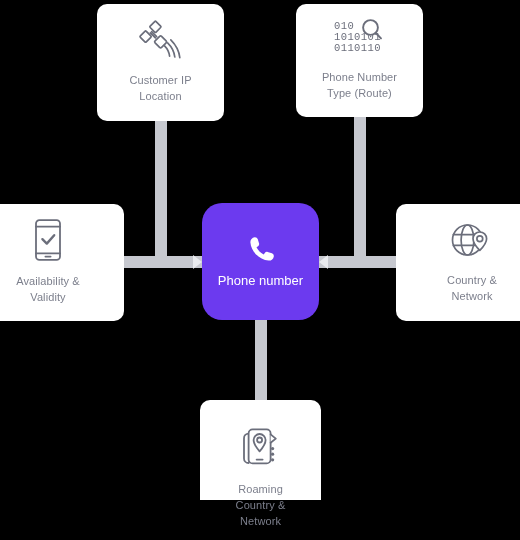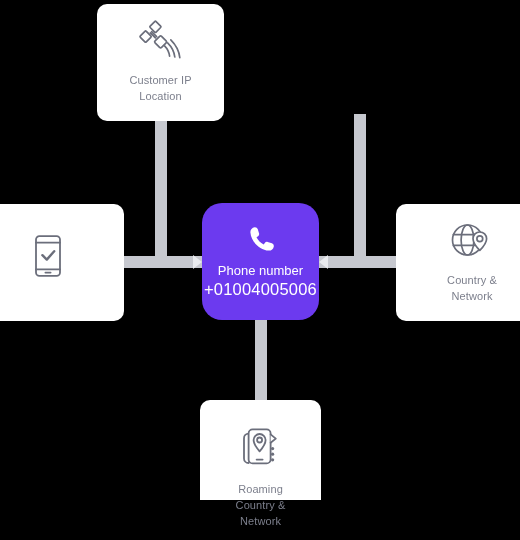--- a/index.html
+++ b/index.html
@@ -136,31 +136,48 @@
         <path d="M12.4 13.8 L17.4 18.8"></path>
         <path d="M26.6 26.8 C29.6 29.9 31.2 33.3 31.6 37.2"></path>
         <path d="M29.6 23.8 C33.8 27.9 36.2 32.4 36.8 38.0"></path>
         <path d="M32.8 20.8 C38.0 26.0 41.1 31.7 41.8 38.6"></path>
       </svg>
     </span>
     <span class="label">Customer IP
 Location</span>
   </div>
 
+  <div class="card" id="card-type">
+    <span class="icon">
+      <svg width="52" height="40" viewBox="0 0 52 40" fill="none">
+        <g fill="#6b6e7b" font-family="'Liberation Mono', monospace" font-size="10.5" letter-spacing="0.4">
+          <text x="0" y="11">010</text>
+          <text x="0" y="22">1010101</text>
+          <text x="0" y="33">0110110</text>
+        </g>
+        <circle cx="36.5" cy="9.5" r="7.4" stroke="#6b6e7b" stroke-width="1.9" fill="#fff"></circle>
+        <path d="M41.8 15.0 L47.0 20.4" stroke="#6b6e7b" stroke-width="1.9" stroke-linecap="round"></path>
+      </svg>
+    </span>
+    <span class="label">Phone Number
+Type (Route)</span>
+  </div>
 
   <div class="card" id="card-avail">
     <span class="icon">
       <svg width="34" height="44" viewBox="0 0 34 44" fill="none" stroke="#6b6e7b" stroke-width="1.8" stroke-linecap="round" stroke-linejoin="round">
         <rect x="5" y="2.2" width="24" height="39.6" rx="3.4"></rect>
         <path d="M5 8.6 H29"></path>
         <path d="M5 35.4 H29"></path>
         <path d="M14.4 38.6 H19.6"></path>
         <path d="M11.4 21.2 L15.8 25.6 L23.2 17.2" stroke-width="2.4"></path>
       </svg>
     </span>
+    <span class="label">Availability &amp;
+Validity</span>
   </div>
 
   <div class="card" id="card-country">
     <span class="icon">
       <svg width="44" height="42" viewBox="0 0 44 42" fill="none" stroke="#6b6e7b" stroke-width="1.7" stroke-linecap="round" stroke-linejoin="round">
         <circle cx="17.5" cy="21" r="15"></circle>
         <ellipse cx="17.5" cy="21" rx="6.4" ry="15"></ellipse>
         <path d="M3.4 15.6 H31.6"></path>
         <path d="M3.4 26.4 H31.6"></path>
         <path d="M29.8 13.0 C33.6 13.0 36.6 16.0 36.6 19.8 C36.6 24.6 29.8 31.4 29.8 31.4
@@ -197,16 +214,15 @@
       <svg width="34" height="34" viewBox="0 0 34 34" fill="#ffffff">
         <path d="M10.6 4.2 C8.0 4.6 6.2 6.8 6.4 9.4 C7.0 18.4 15.6 27.0 24.6 27.6
                  C27.2 27.8 29.4 26.0 29.8 23.4 C30.0 22.0 29.2 20.7 27.9 20.3
                  L23.6 18.9 C22.5 18.6 21.4 19.0 20.8 19.9 L19.7 21.5
                  C16.3 19.7 14.3 17.7 12.5 14.3 L14.1 13.2
                  C15.0 12.6 15.4 11.5 15.1 10.4 L13.7 6.1
                  C13.3 4.8 12.0 4.0 10.6 4.2 Z"></path>
       </svg>
     </span>
     <span class="c-label">Phone number</span>
-    <span class="c-number">+01004005006</span>
   </div>
 
 </div>
 
 </body></html>

